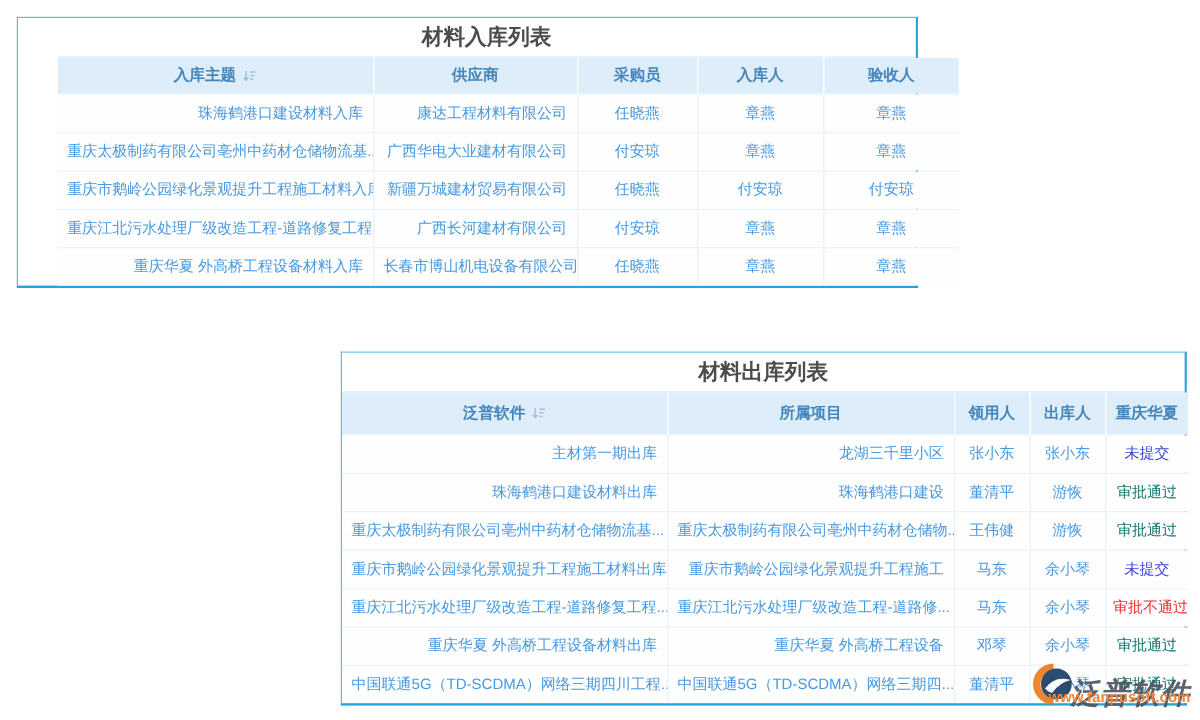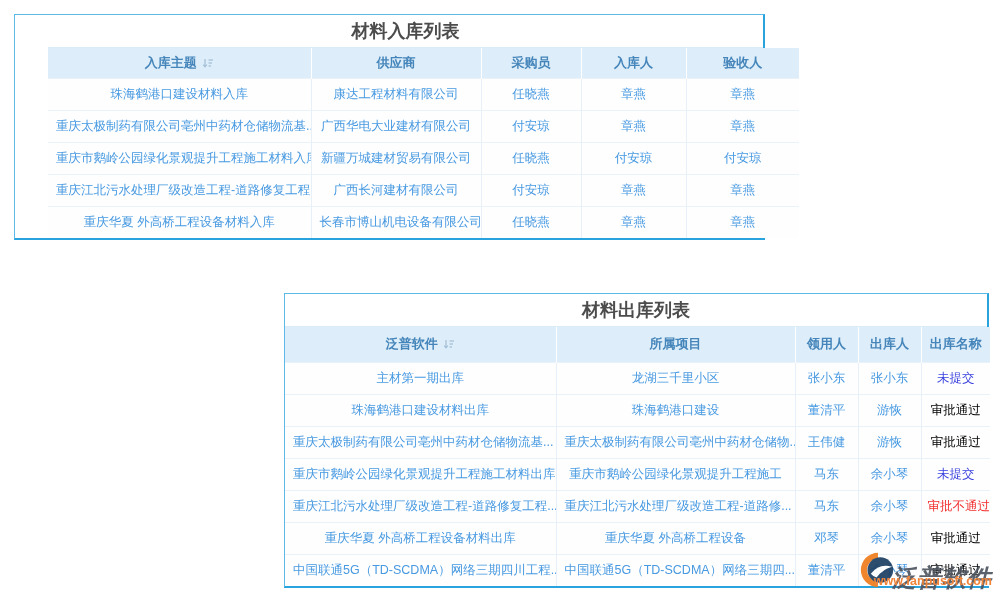--- a/index.html
+++ b/index.html
@@ -30,24 +30,24 @@
   }
   #outbound-table thead th { height:35px; }
   thead th:last-child { border-right:none;margin-top:12px; }
 
   tbody td {
     height:32px; font-size:12.5px; color:#4799e1; background:#fefefe;
     border-top:1px solid #eaf2f9; border-right:1px solid #e7f0f8;
     text-align:center; white-space:nowrap; overflow:hidden; padding:0 6px;
   }
   tbody td:last-child { border-right:none; }
-  td.l { text-align:center; padding:0 8px; }
+  td.l { text-align:right; padding:0 8px; }
 
   .pending  { color:#3b43de; }
-  .approved { color:#000000; }
+  .approved { color:#0f766e; }
   .rejected { color:#f22d2d; }
 
   .sort-icon { display:inline-block; vertical-align:-2px; margin-left:5px; }
 
   .watermark {
     position:absolute; left:858px; top:546px; width:134px; height:50px;
     opacity:0.92; pointer-events:auto;
   }
   .wm-logo { position:absolute; left:0; top:4px; width:38px; height:38px; }
   .wm-brand {
@@ -153,21 +153,21 @@
                     <polyline points="1.2,7.6 3,9.8 4.8,7.6"></polyline>
                     <line x1="6.5" y1="3" x2="11" y2="3"></line>
                     <line x1="6.5" y1="6" x2="10" y2="6"></line>
                     <line x1="6.5" y1="9" x2="9" y2="9"></line>
                   </g>
                 </svg></span>
           </th>
           <th>所属项目</th>
           <th>领用人</th>
           <th>出库人</th>
-          <th>出库名称</th>
+          <th>重庆华夏</th>
         </tr>
       </thead>
       <tbody>
         <tr>
           <td class="l">主材第一期出库</td>
           <td class="l">龙湖三千里小区</td>
           <td>张小东</td>
           <td>张小东</td>
           <td class="pending">未提交</td>
         </tr>

